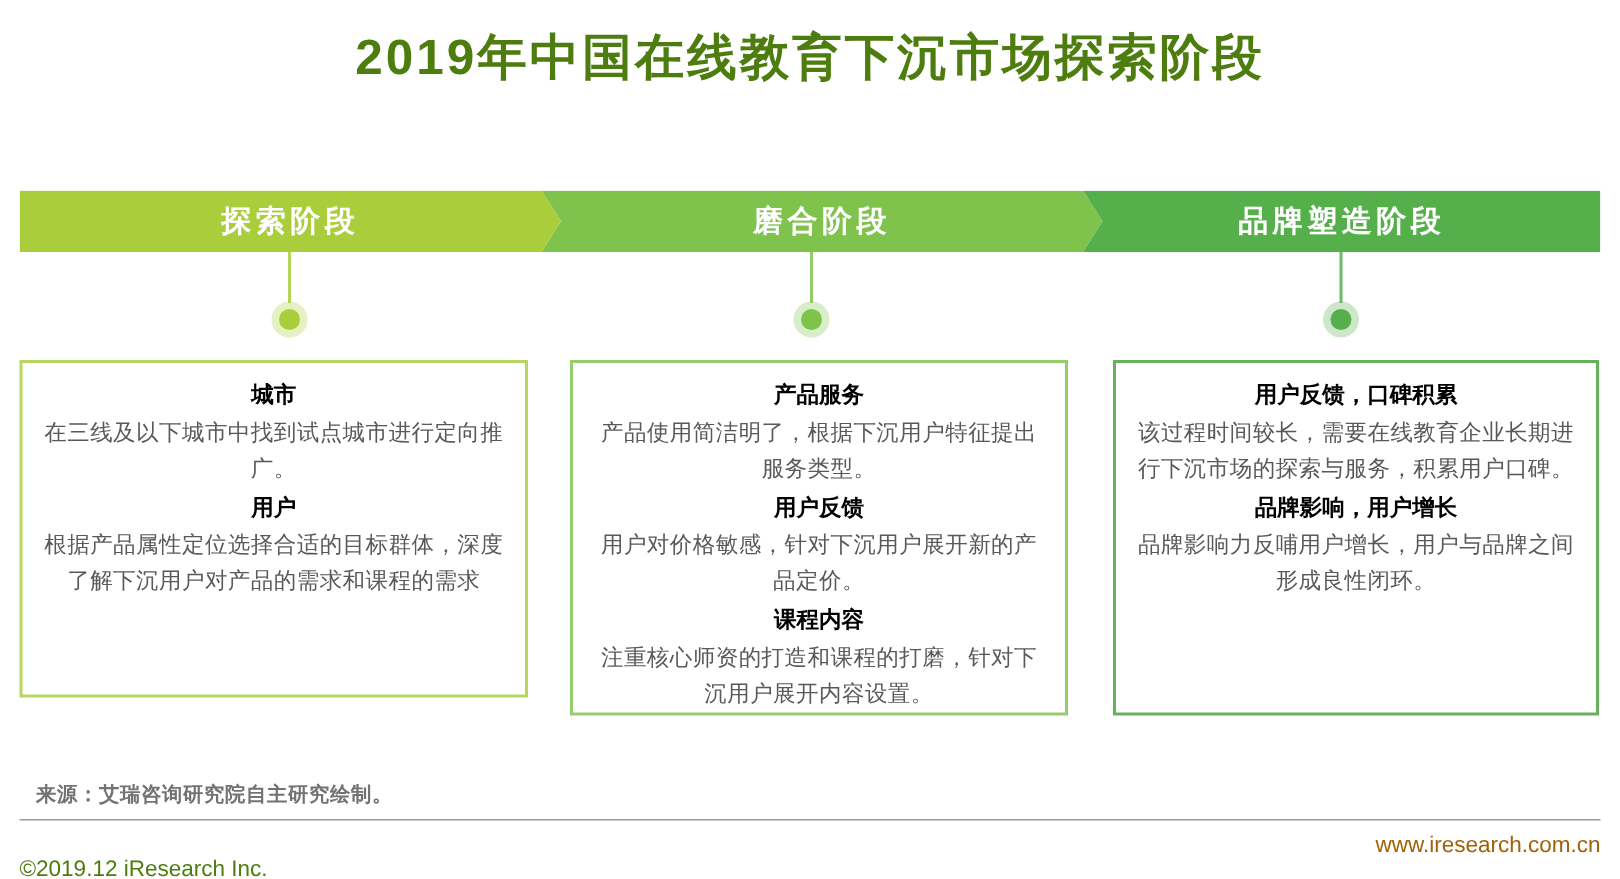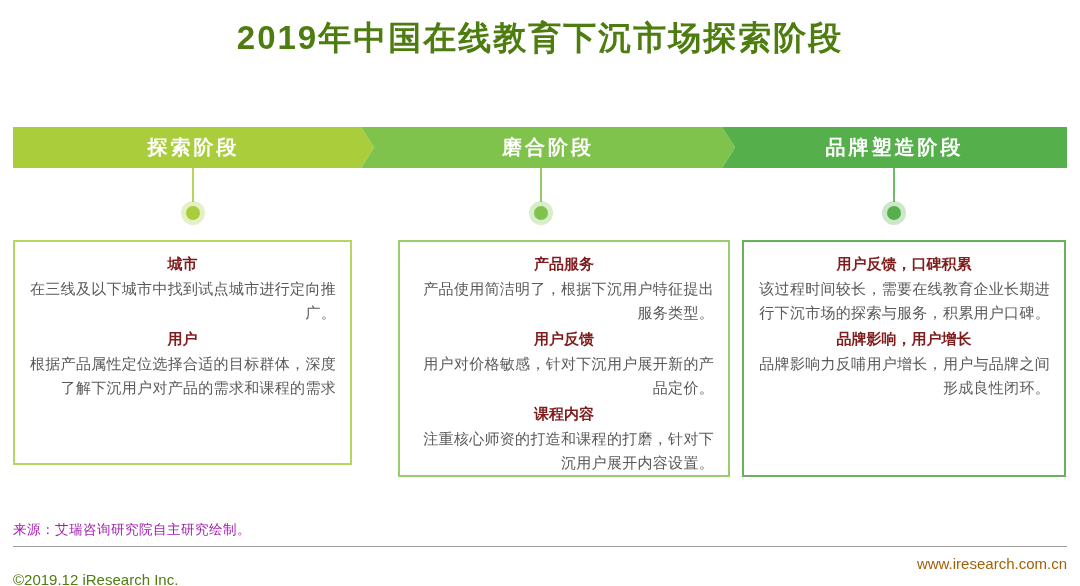--- a/index.html
+++ b/index.html
@@ -42,31 +42,31 @@
   .stage-box {
     position:absolute; top:240px;
     border:2px solid #ccc;
     padding:8px 14px 6px 14px;
     background:#fff;
   }
   .box-1 { left:13px;  width:339px; height:225px; }
   .box-2 { left:380px; width:332px; height:237px; }
   .box-3 { left:742px; width:324px; height:237px; }
   .section-heading {
-    text-align:center; font-weight:700; color:#7f1d1d;
+    text-align:center; font-weight:700; color:#000000;
     font-size:15px; line-height:1.7; margin-top:1px;
   }
   .section-body {
-    text-align:right; color:#595959;
+    text-align:center; color:#595959;
     font-size:15px; line-height:1.62; letter-spacing:.3px;
   }
   
   .source-note {
-    position:absolute; left:13px; top:521px;
-    font-size:13.5px; color:#a21caf; letter-spacing:.5px;
+    position:absolute; left:24px; top:521px;
+    font-size:13.5px; color:#737373; letter-spacing:.5px;font-weight:bold;
   }
   .footer-divider {
     position:absolute; left:13px; top:546px; width:1054px; height:0;
     border-top:1.5px solid #9b9b9b;
   }
   .copyright-text {
     position:absolute; left:13px; top:571px;
     font-size:15px; color:#4d7c0f;
   }
   .website-text {
@@ -109,21 +109,21 @@
     <div class="dot-core" style="background: rgb(85, 176, 75);"></div>
   </div>
 
   <div class="stage-box box-1" style="border-color: rgb(183, 213, 95);">
     <div class="section-heading">城市</div>
     <div class="section-body">在三线及以下城市中找到试点城市进行定向推广。</div>
 
     <div class="section-heading">用户</div>
     <div class="section-body">根据产品属性定位选择合适的目标群体，深度了解下沉用户对产品的需求和课程的需求</div>
   </div>
-  <div class="stage-box box-2" style="border-color: rgb(151, 205, 109); margin-left: 18px;">
+  <div class="stage-box box-2" style="border-color: rgb(151, 205, 109);">
     <div class="section-heading">产品服务</div>
     <div class="section-body">产品使用简洁明了，根据下沉用户特征提出服务类型。</div>
 
     <div class="section-heading">用户反馈</div>
     <div class="section-body">用户对价格敏感，针对下沉用户展开新的产品定价。</div>
 
     <div class="section-heading">课程内容</div>
     <div class="section-body">注重核心师资的打造和课程的打磨，针对下沉用户展开内容设置。</div>
   </div>
   <div class="stage-box box-3" style="border-color: rgb(103, 177, 93);">

